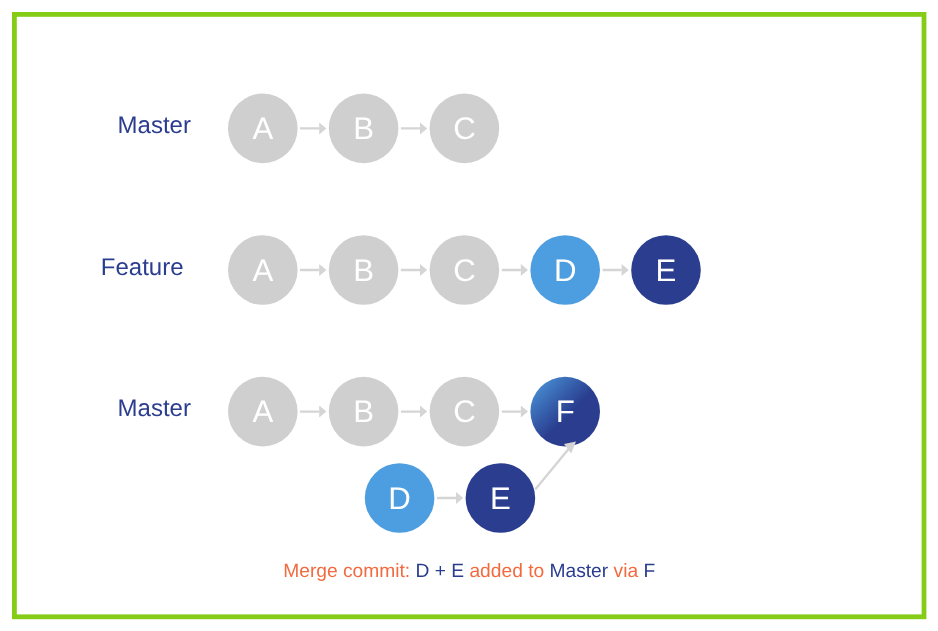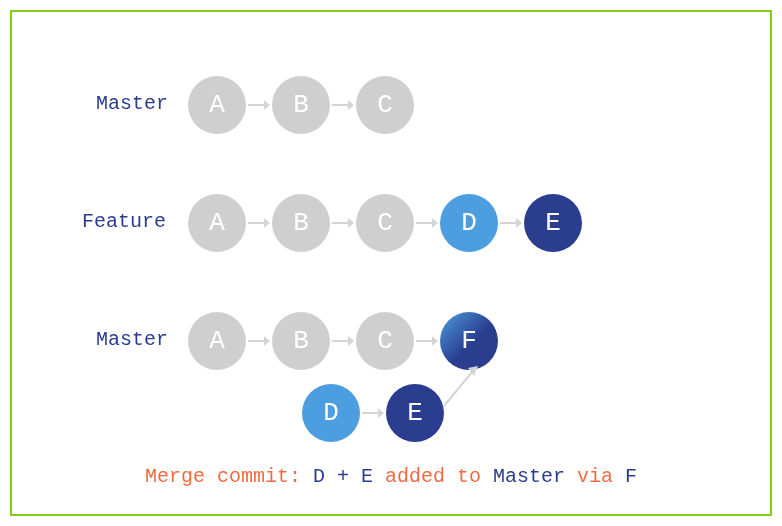--- a/index.html
+++ b/index.html
@@ -6,24 +6,23 @@
   body {
     font-family: -apple-system, BlinkMacSystemFont, "Segoe UI", Helvetica, Arial, sans-serif;
     background: #fff;
     width: 782px;
     height: 526px;
     padding: 10px;
   }
   .frame {
     width: 100%;
     height: 100%;
-    border: 2px solid #84cc16;
+    border: 4px solid #84cc16;
     position: relative;
     background: #fff;
-    font-family: Liberation Mono, monospace;
   }
   .branch-label {
     position: absolute;
     color: #2a3d8f;
     font-size: 20px;
     font-weight: 400;
   }
   .commit {
     position: absolute;
     width: 58px;
@@ -42,21 +41,21 @@
   .blue-grad { background: linear-gradient(135deg, #4d9ee0 0%, #2a3d8f 55%); }
   .arrow {
     position: absolute;
     color: #d5d5d5;
   }
   .arrow svg { display: block; }
   .caption {
     position: absolute;
     width: 100%;
     text-align: center;
-    font-size: 20px;
+    font-size: 16px;
     bottom: 26px;
   }
   .c-orange { color: #f26a3f; }
   .c-navy { color: #2a3d8f; }
 </style>
 </head>
 <body>
 
 <div class="frame">
 

